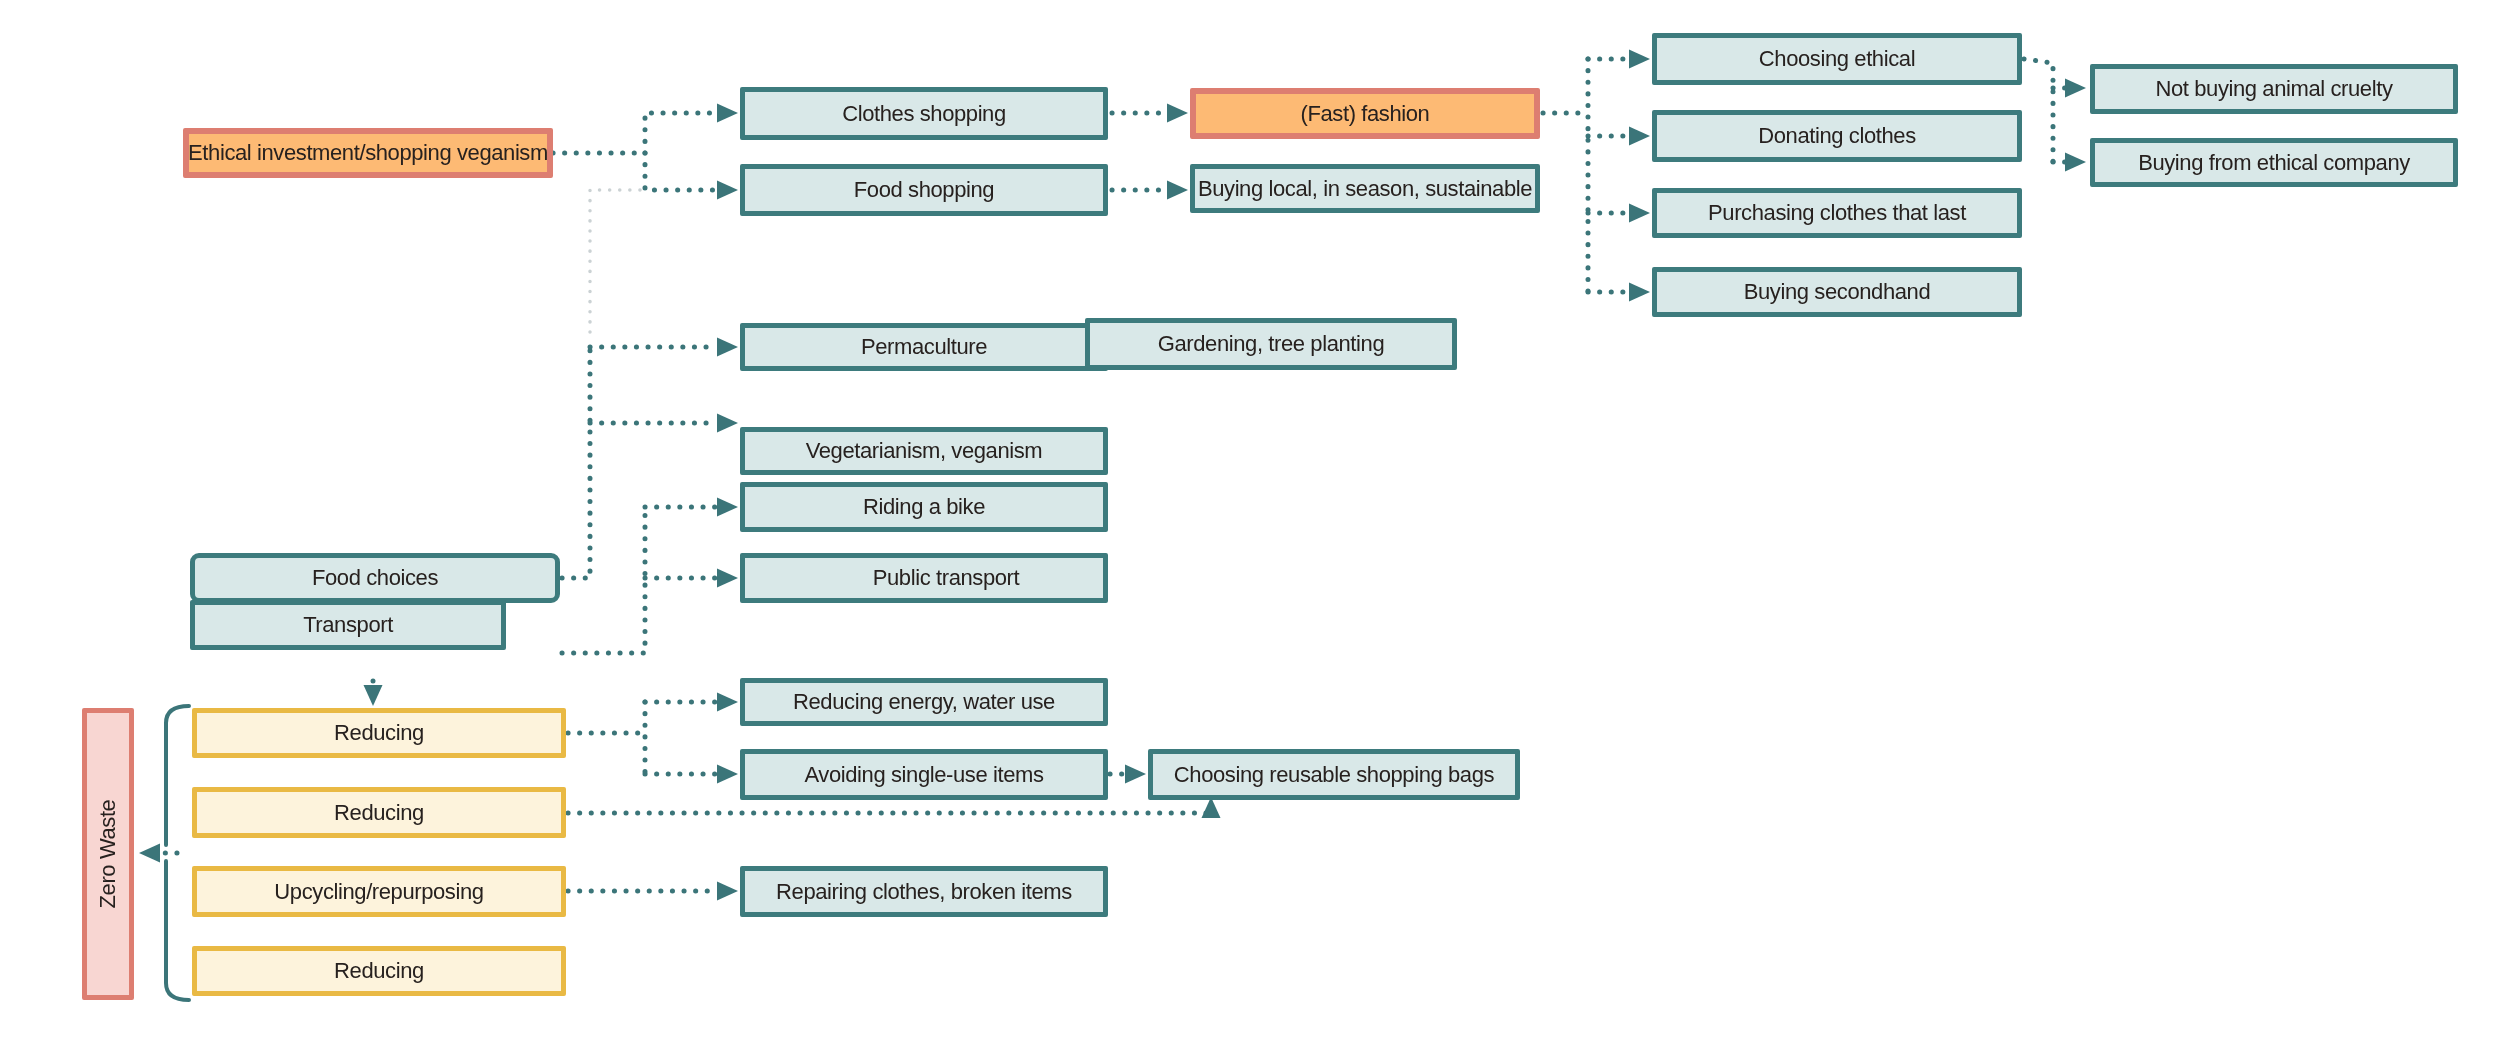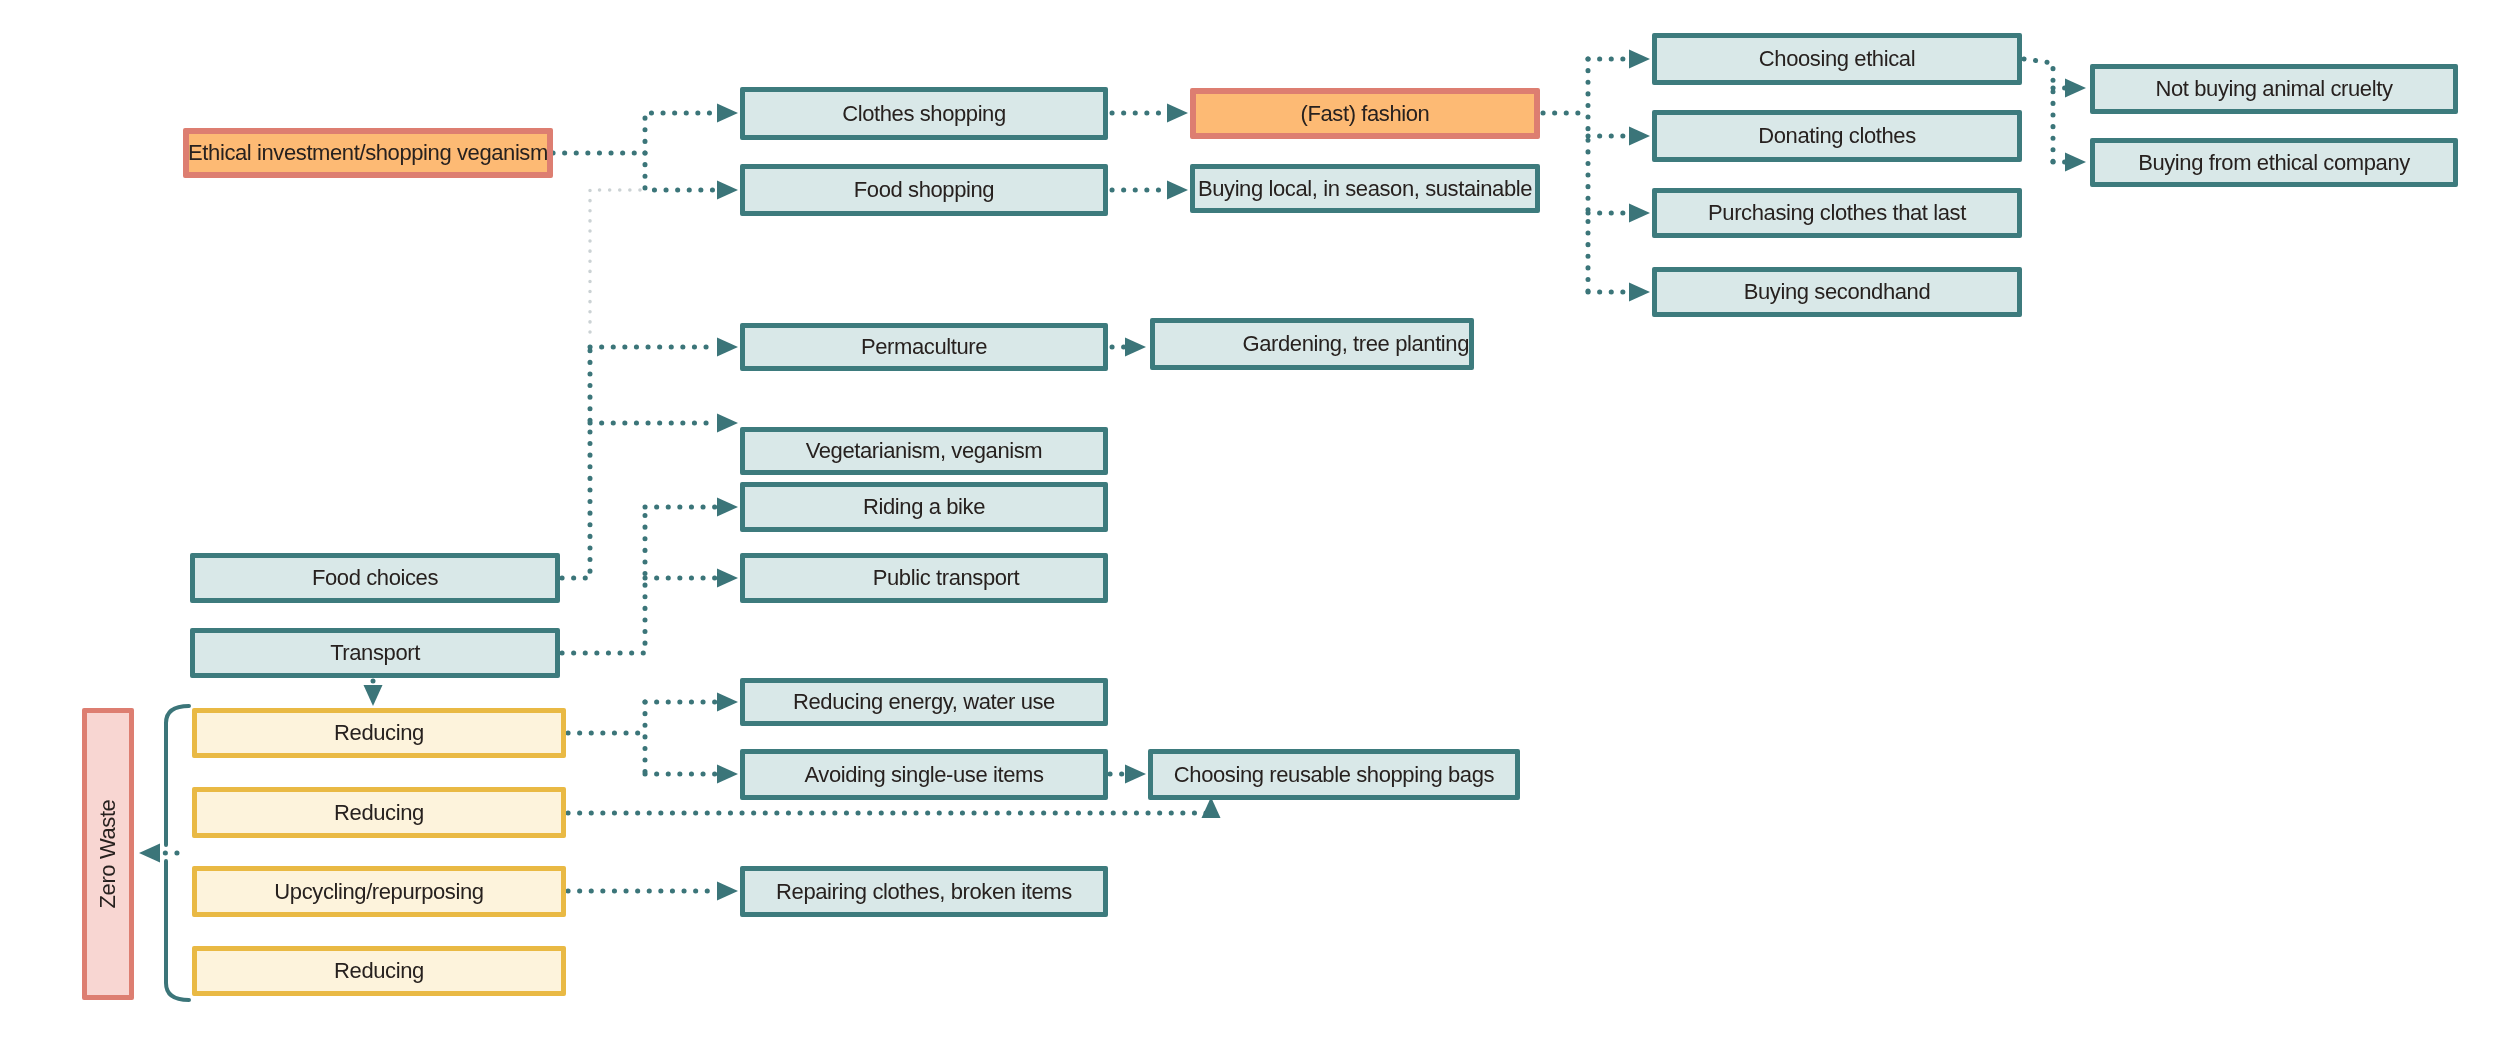--- a/index.html
+++ b/index.html
@@ -110,36 +110,36 @@
     </div>
     <div class="node t" style="left: 2090px; top: 64px; width: 368px; height: 50px;">
       <span class="label">Not buying animal cruelty</span>
     </div>
     <div class="node t" style="left: 2090px; top: 138px; width: 368px; height: 49px; text-align: center;">
       <span class="label">Buying from ethical company</span>
     </div>
     <div class="node t" style="left: 740px; top: 323px; width: 368px; height: 48px;">
       <span class="label">Permaculture</span>
     </div>
-    <div class="node t" style="left: 1150px; top: 318px; width: 324px; height: 52px; justify-content: flex-end;">
+    <div class="node t" style="left: 1085px; top: 318px; width: 372px; height: 52px;">
       <span class="label">Gardening, tree planting</span>
     </div>
     <div class="node t" style="left: 740px; top: 399px; width: 368px; height: 48px; margin-top: 28px;">
       <span class="label">Vegetarianism, veganism</span>
     </div>
     <div class="node t" style="left: 740px; top: 482px; width: 368px; height: 50px;">
       <span class="label">Riding a bike</span>
     </div>
     <div class="node t" style="left: 740px; top: 553px; width: 368px; height: 50px; padding-left: 44px;">
       <span class="label">Public transport</span>
     </div>
-    <div class="node t" style="left: 190px; top: 553px; width: 370px; height: 50px;">
+    <div class="node t" style="left: 190px; top: 553px; width: 370px; height: 50px; border-radius: 9px;">
       <span class="label">Food choices</span>
     </div>
-    <div class="node t" style="left: 190px; top: 628px; width: 370px; height: 50px;">
+    <div class="node t" style="left: 190px; top: 600px; width: 316px; height: 50px;">
       <span class="label">Transport</span>
     </div>
     <div class="node y" style="left: 192px; top: 708px; width: 374px; height: 50px;">
       <span class="label">Reducing</span>
     </div>
     <div class="node y" style="left: 192px; top: 787px; width: 374px; height: 51px;">
       <span class="label">Reducing</span>
     </div>
     <div class="node y" style="left: 192px; top: 866px; width: 374px; height: 51px;">
       <span class="label">Upcycling/repurposing</span>

